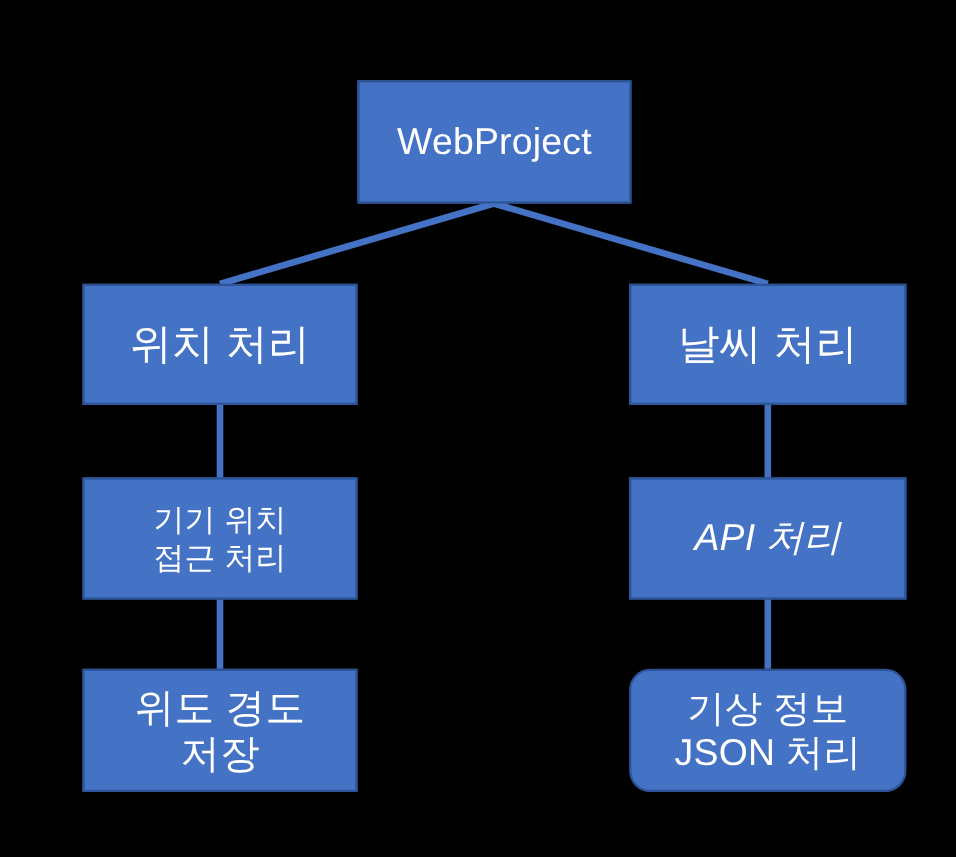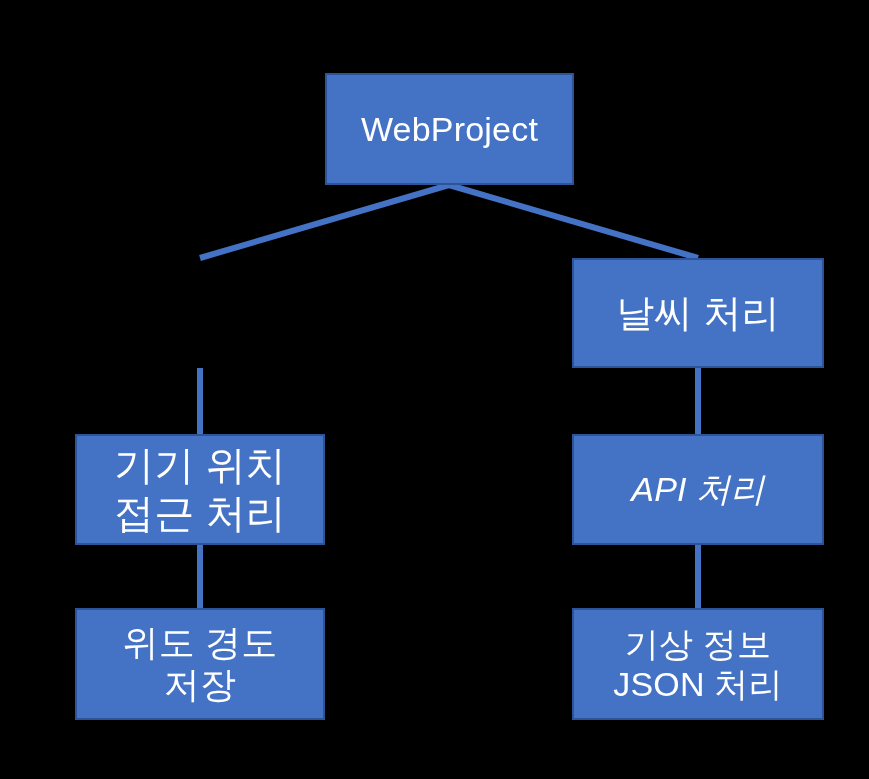--- a/index.html
+++ b/index.html
@@ -53,21 +53,21 @@
     top: 258px;
     width: 250px;
     height: 110px;
     font-size: 38px;
   }
   .node-l2 {
     left: 75px;
     top: 434px;
     width: 250px;
     height: 111px;
-    font-size: 40px;
+    font-size: 28px;
   }
   .node-l3 {
     left: 75px;
     top: 608px;
     width: 250px;
     height: 112px;
     font-size: 36px;
   }
   .node-r1 {
     left: 572px;
@@ -83,38 +83,40 @@
     height: 111px;
     font-size: 34px;
     font-style: italic;
   }
   .node-r3 {
     left: 572px;
     top: 608px;
     width: 252px;
     height: 112px;
     font-size: 34px;
+    border-radius: 19px;
   }
 </style>
 </head>
 <body>
 
 <div id="canvas">
 
   <svg class="connectors" viewBox="0 0 869 779">
     <line x1="449" y1="185" x2="200" y2="258" stroke="#4472C4" stroke-width="6"></line>
     <line x1="449" y1="185" x2="698" y2="258" stroke="#4472C4" stroke-width="6"></line>
     <line x1="200" y1="368" x2="200" y2="434" stroke="#4472C4" stroke-width="6"></line>
     <line x1="200" y1="545" x2="200" y2="608" stroke="#4472C4" stroke-width="6"></line>
     <line x1="698" y1="368" x2="698" y2="434" stroke="#4472C4" stroke-width="6"></line>
     <line x1="698" y1="545" x2="698" y2="608" stroke="#4472C4" stroke-width="6"></line>
   </svg>
 
   <div class="node node-root">WebProject</div>
 
+  <div class="node node-l1">위치 처리</div>
 
   <div class="node node-l2">기기 위치
 접근 처리</div>
 
   <div class="node node-r1">날씨 처리</div>
 
   <div class="node node-l3">위도 경도
 저장</div>
 
   <div class="node node-r2">API 처리</div>

